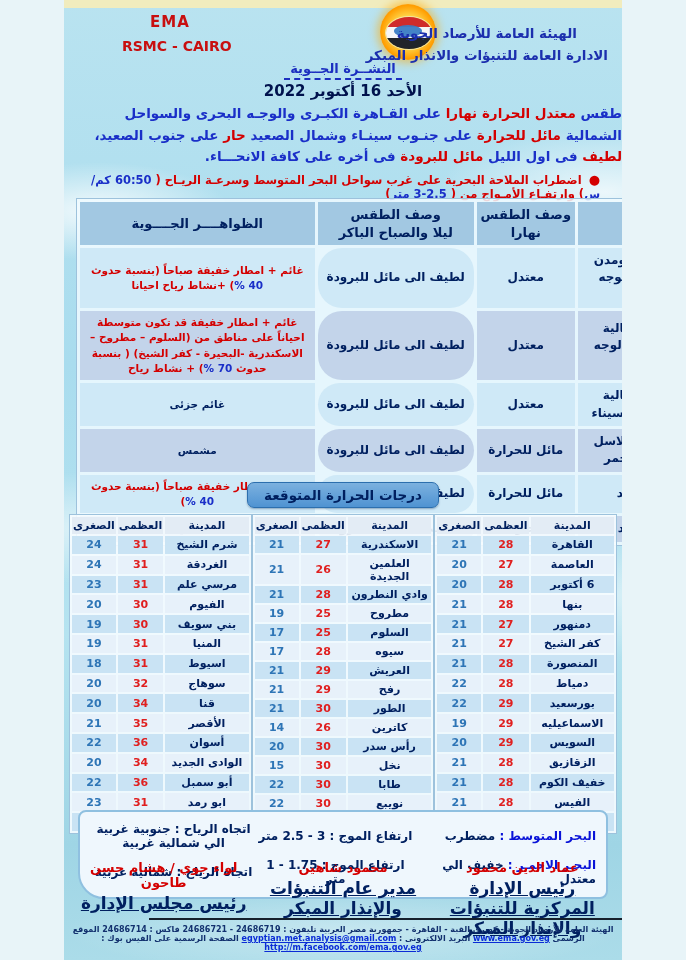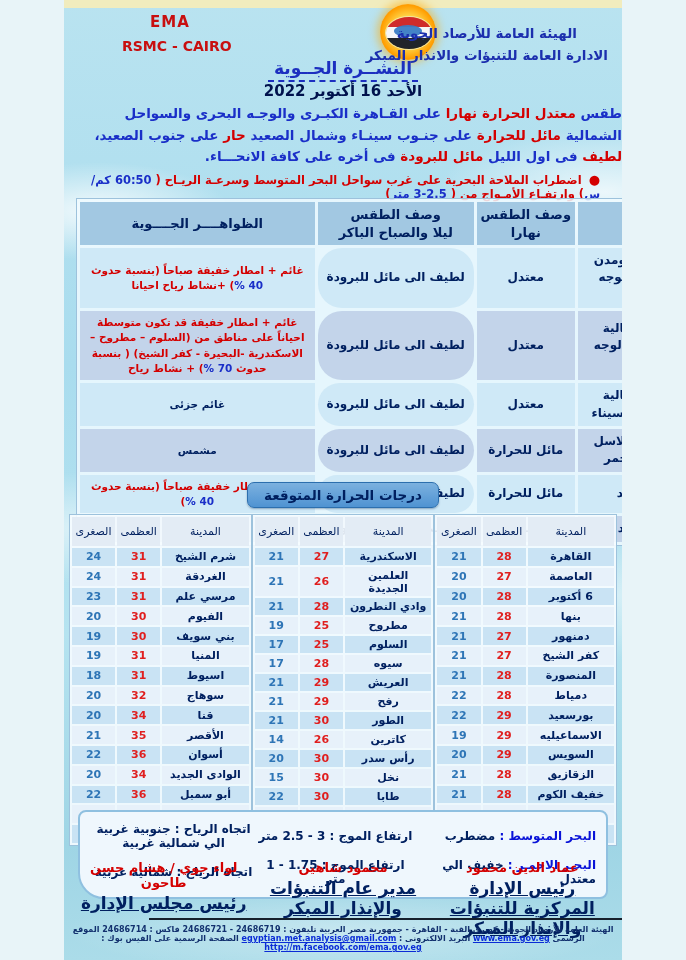--- a/index.html
+++ b/index.html
@@ -20,21 +20,21 @@
   .org{position:absolute;top:22px;right:14px;text-align:center;direction:rtl;}
   .org div{color:#1c2fae;font-weight:bold;font-size:13.5px;line-height:1.65;}
   .logo{position:absolute;top:4px;left:316px;width:56px;height:56px;}
   .sun{position:absolute;inset:0;border-radius:50%;
     background:radial-gradient(circle,#fff4a8 0%,#ffd84d 38%,#ff9d00 68%,rgba(255,160,0,.12) 100%);
     box-shadow:0 0 9px 3px rgba(255,170,0,.55);}
   .flag{position:absolute;top:12px;left:5px;width:46px;height:32px;border-radius:50%;overflow:hidden;border:1px solid #f3e6a2;}
   .flag .s1{height:10px;background:#cf2b2b;} .flag .s2{height:11px;background:#f6f6f6;} .flag .s3{height:11px;background:#20242a;}
   .cloudic{position:absolute;top:21px;left:14px;width:28px;height:12px;border-radius:50%;background:#3a7cc4;opacity:.95;}
   .title{position:absolute;top:58px;width:100%;text-align:center;}
-  .title span{display:inline-block;color:#1c2fc0;font-weight:bold;font-size:17px;border-bottom:2px dashed #1c2fc0;padding:0 6px 2px;}
+  .title span{display:inline-block;color:#1c2fc0;font-weight:bold;font-size:13px;border-bottom:2px dashed #1c2fc0;padding:0 6px 2px;}
   .date{position:absolute;top:82px;width:100%;text-align:center;color:#00124d;font-weight:bold;font-size:15px;}
   
   .summary{position:absolute;top:103px;right:0;left:12px;direction:rtl;text-align:right;font-size:13.5px;font-weight:bold;line-height:1.6;}
   .warning{position:absolute;top:172px;right:22px;left:10px;direction:rtl;text-align:right;font-size:11.5px;font-weight:bold;}
   .warning .dot{color:#d40000;margin-left:7px;font-size:13px;}
   
   .ftable{position:absolute;top:198px;right:12px;left:12px;direction:rtl;border-collapse:separate;border-spacing:3px;
     background:rgba(240,250,255,.85);border:1px solid #9dc2dc;width:662px;}
   .ftable th{background:#a2c8e2;color:#002060;font-size:13px;font-weight:bold;padding:4px 2px;line-height:1.35;}
   .ftable td{padding:4px 6px;text-align:center;vertical-align:middle;font-weight:bold;line-height:1.45;}
@@ -42,21 +42,21 @@
   .f-region{width:24%;color:#002060;font-size:12px;}
   .f-cond{width:15%;color:#002060;font-size:12px;}
   td.f-cond + td.f-cond{width:24%;border-radius:24px;}
   .f-phen{width:36%;font-size:10.5px;}
   
   .temps-title{position:absolute;top:482px;width:100%;text-align:center;}
   .temps-title span{display:inline-block;background:linear-gradient(180deg,#7cb1df,#4f93d2);border:1px solid #2c6fae;
     border-radius:7px;padding:4px 16px;color:#002060;font-weight:bold;font-size:13.5px;box-shadow:0 1px 2px rgba(0,40,90,.35);}
   .temps{position:absolute;top:514px;right:5px;left:5px;display:flex;direction:rtl;justify-content:space-between;}
   .temp-table{border-collapse:separate;border-spacing:2px;background:rgba(246,252,255,.9);border:1px solid #9dc2dc;width:222px;}
-  .temp-table th{background:#e3ecf5;color:#00205f;font-size:11px;font-weight:normal;padding:8px 1px;}
+  .temp-table th{background:#e3ecf5;color:#00205f;font-size:11px;font-weight:bold;padding:2px 1px;}
   .temp-table td{text-align:center;font-size:11px;font-weight:bold;padding:1.5px 2px;height:14px;}
   .tr-odd td{background:#c9e3f4;} .tr-even td{background:#e7f1fa;}
   .t-city{width:50%;color:#002060;} .t-max{width:25%;color:#e01f1f;} .t-min{width:25%;color:#2e75b6;}
   
   .sea{position:absolute;top:810px;right:14px;left:14px;background:#eff7fd;border:2px solid #8fc0e0;
     border-radius:8px 8px 8px 26px;padding:6px 10px 7px;direction:rtl;}
   .sea-row{display:flex;align-items:center;padding:4px 0;}
   .sea-name{flex:0 0 36%;font-size:12px;font-weight:bold;color:#002060;text-align:right;}
   .sea-label{color:#0913d8;}
   .sea-wave{flex:0 0 31%;font-size:12px;font-weight:bold;color:#002060;text-align:center;}
@@ -223,21 +223,21 @@
             <td class="t-city">الزقازيق</td>
             <td class="t-max">28</td>
             <td class="t-min">21</td>
           </tr>
           <tr class="tr-odd">
             <td class="t-city">خفيف الكوم</td>
             <td class="t-max">28</td>
             <td class="t-min">21</td>
           </tr>
           <tr class="tr-even">
-            <td class="t-city">اتجاه</td>
+            <td class="t-city">الفيس</td>
             <td class="t-max">28</td>
             <td class="t-min">21</td>
           </tr>
           <tr class="tr-odd">
             <td class="t-city">شلاتين</td>
             <td class="t-max">32</td>
             <td class="t-min">24</td>
           </tr>
         </tbody>
       </table>

